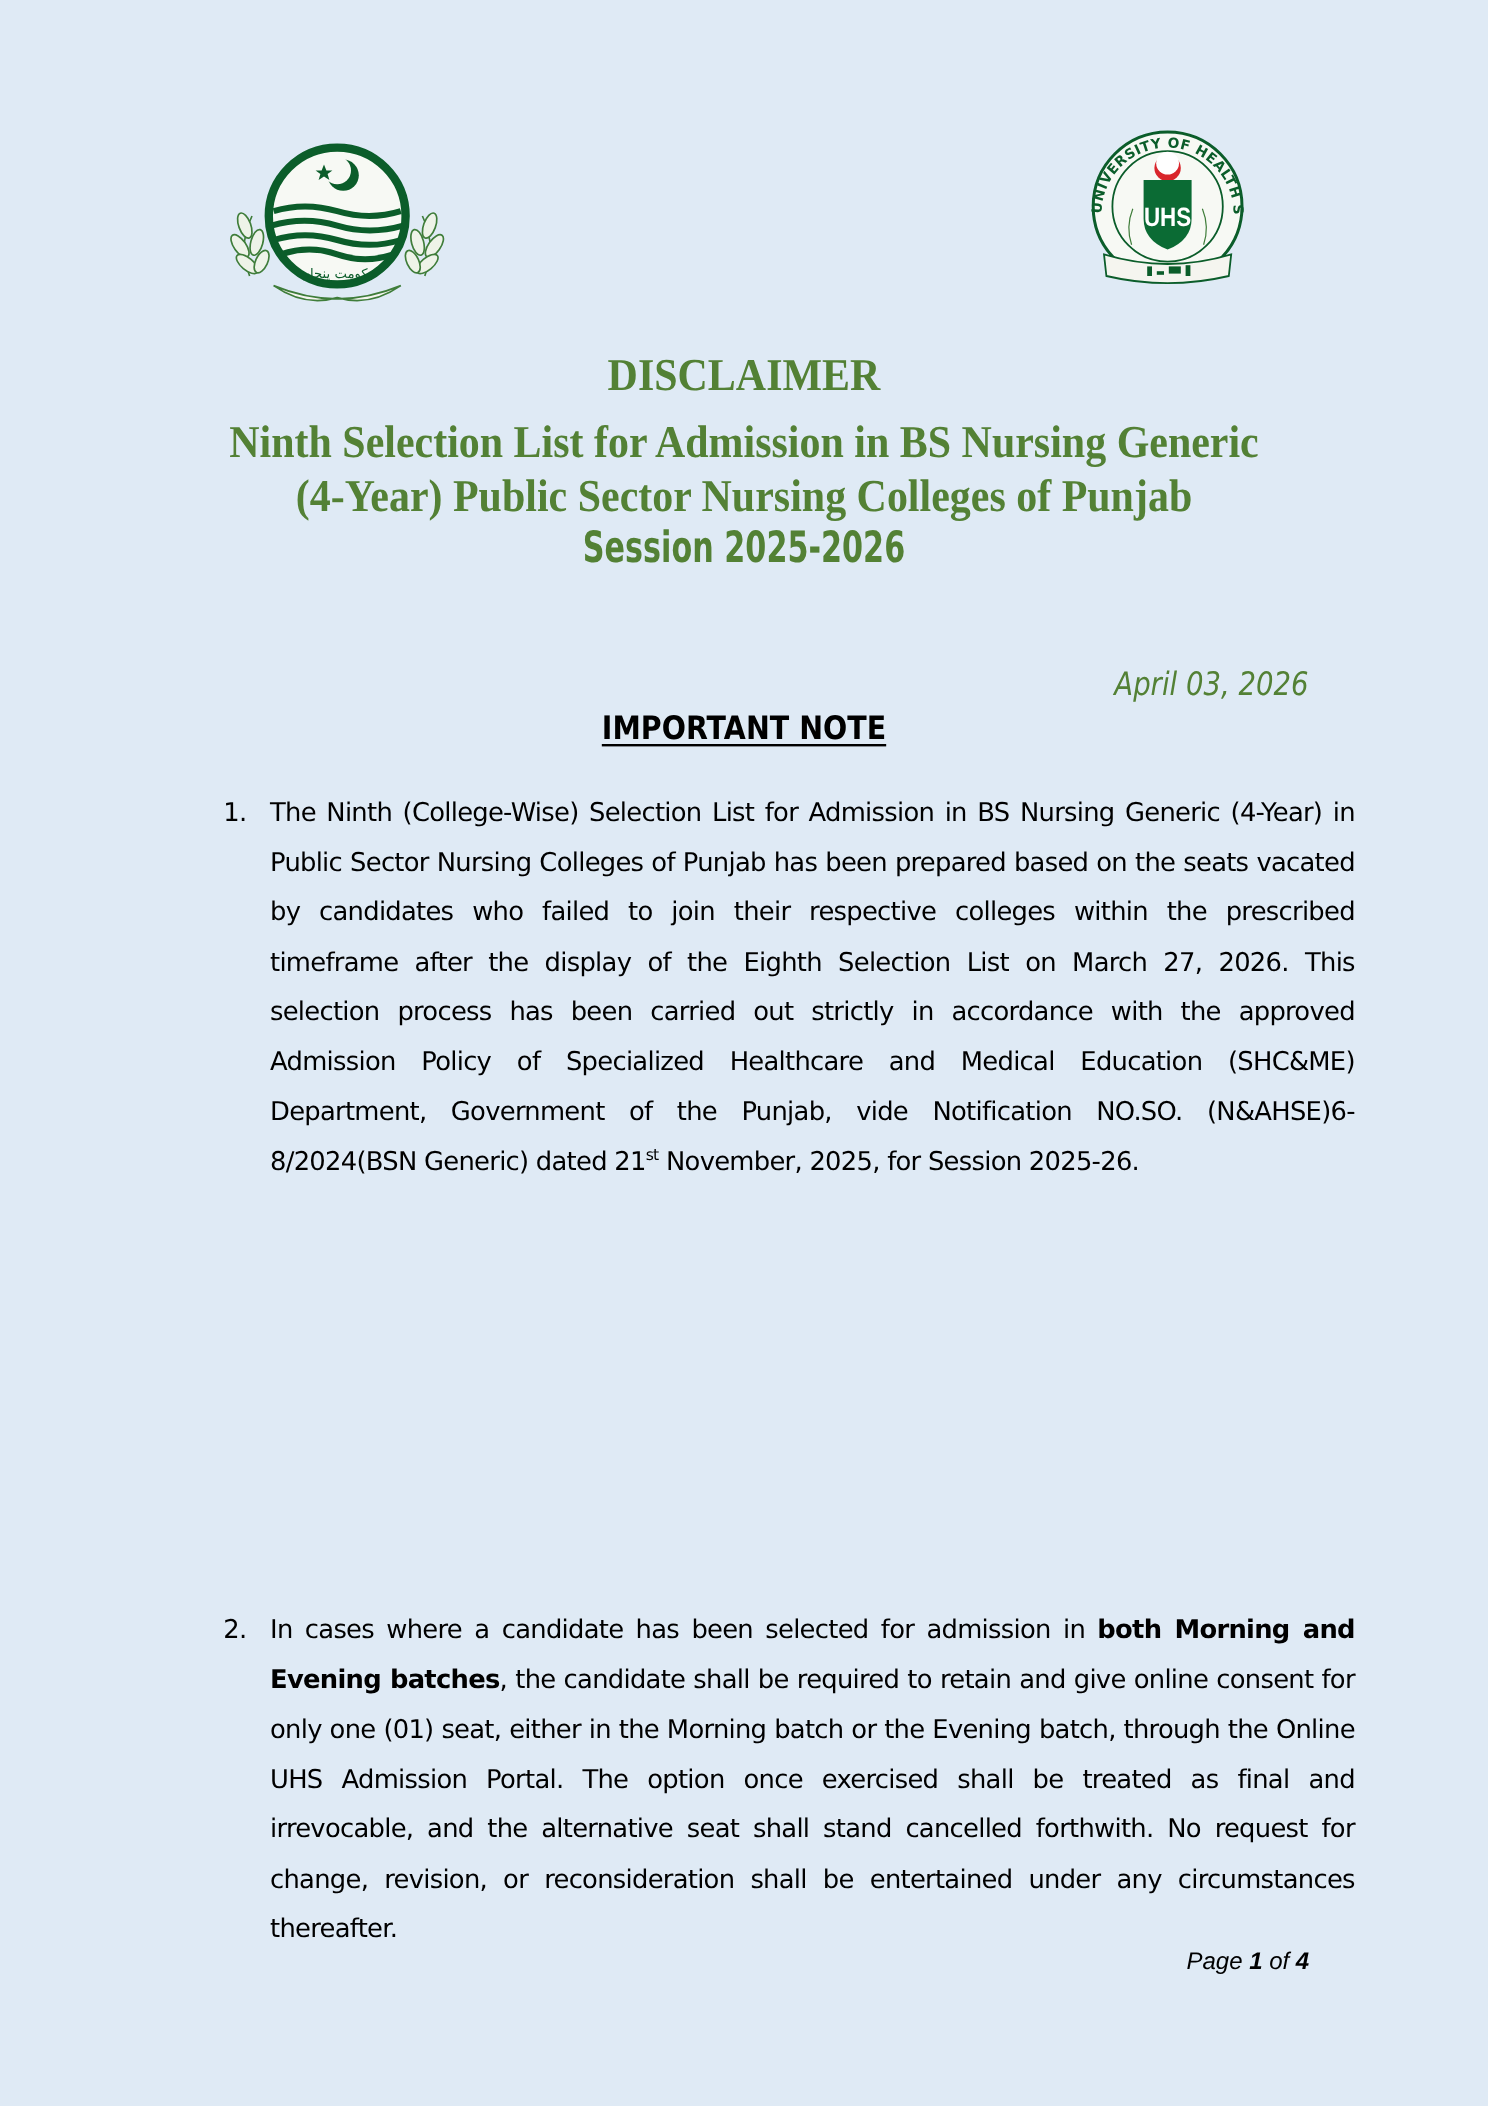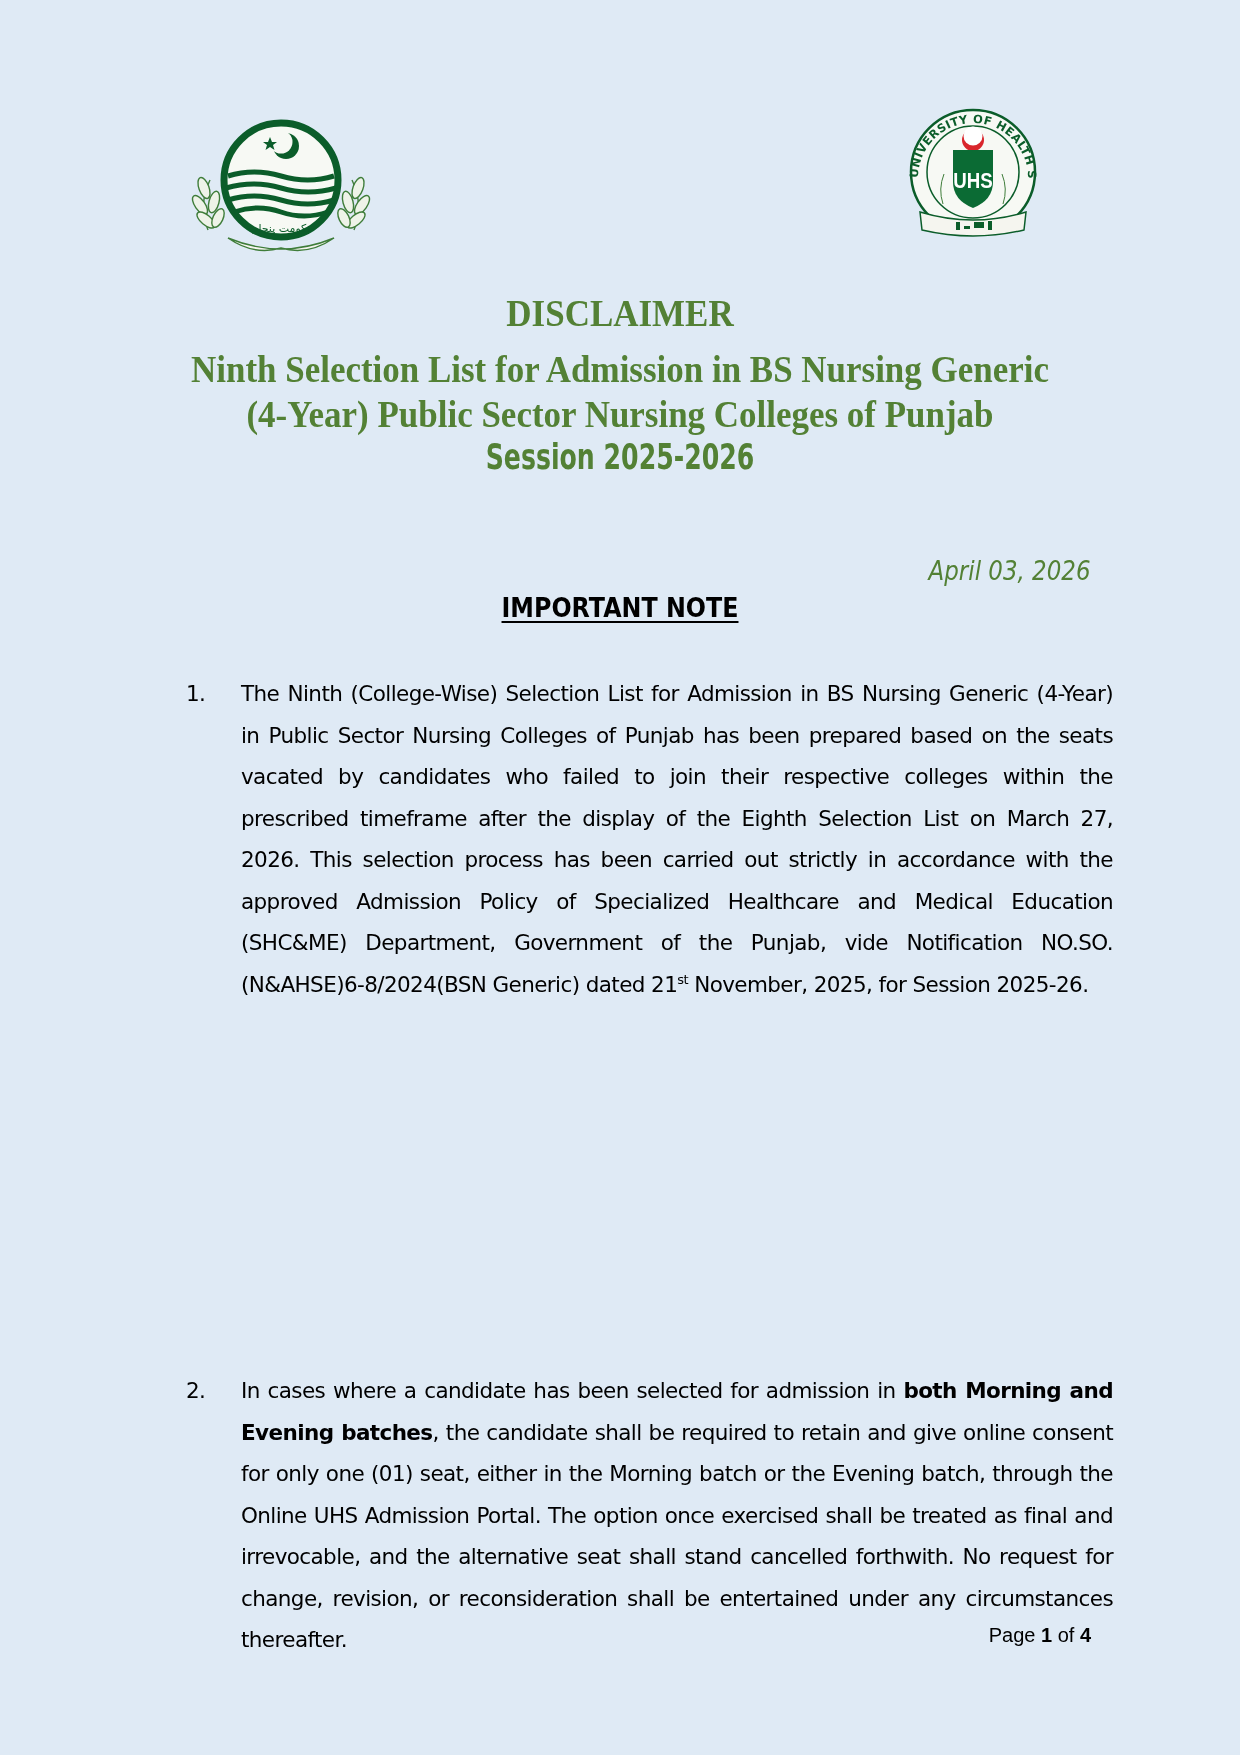--- a/index.html
+++ b/index.html
@@ -40,30 +40,30 @@
     text-decoration: underline; text-decoration-thickness: 2px; text-underline-offset: 4px;
     transform: scaleX(0.88); transform-origin: 50% 0;
   }
 
   .body-text {
     position: absolute; left: 186px; width: 904px;
     font-family: "DejaVu Sans", sans-serif; font-size: 21.5px; line-height: 41.5px;
   }
   .item { position: relative; padding-left: 39px; text-align: justify; text-align-last: left; }
   .item .num { position: absolute; left: 0; top: 0; }
-  .item p { margin: 16px; }
+  .item p { margin: 0; }
   .item1 { top: 657px; }
   .item2 { top: 1006px; }
   .narrow { letter-spacing: -0.6px; word-spacing: 0px; }
   sup { font-size: 13px; line-height: 0; vertical-align: 8px; }
   b { font-weight: bold; }
 
   .page-num {
     position: absolute; right: 149px; top: 1624px;
-    font-family: "Liberation Sans", sans-serif; font-size: 20px;
+    font-family: "Liberation Sans", sans-serif; font-size: 20px; font-style: italic;
   }
 </style>
 </head>
 <body>
 
 <div class="logo logo-left">
   <svg width="186" height="150" viewBox="0 0 186 150">
 
     <g stroke="#3f7d3a" stroke-width="1.4" fill="#eef3e8">
       <path d="M20 120 Q10 95 22 70" fill="none"></path>

